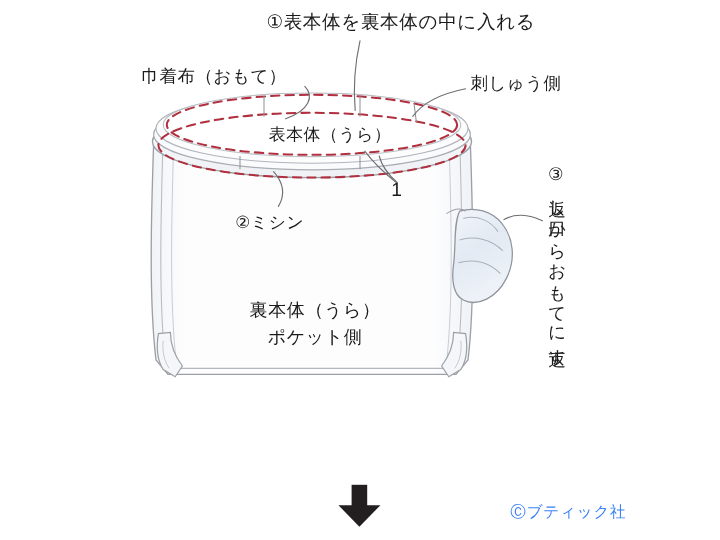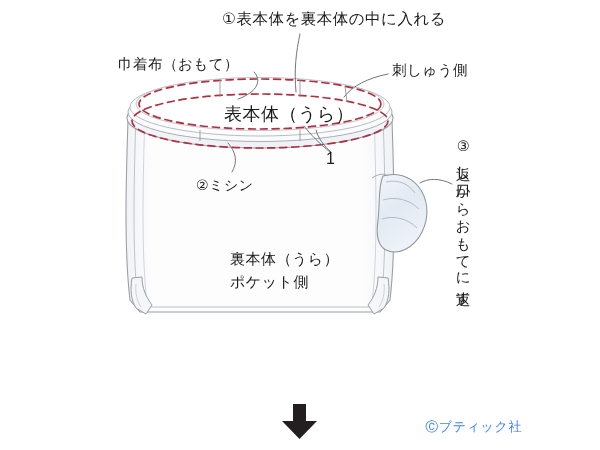--- a/index.html
+++ b/index.html
@@ -38,26 +38,26 @@
     position: absolute;
     white-space: nowrap;
     line-height: 1.18;
     color: #1b1b1b;
     letter-spacing: .5px;
   }
 
   #label-step1      { left: 222px; top: 10px;  font-size: 15.5px; }
   #label-drawstring { left: 118px; top: 56px;  font-size: 14.5px; }
   #label-embroidery { left: 392px; top: 62px;  font-size: 14.5px; }
-  #label-outer-body { left: 224px; top: 104px; font-size: 18px;   }
+  #label-outer-body { left: 224px; top: 104px; font-size: 14px;   }
   #label-step2      { left: 196px; top: 177px; font-size: 14px; }
   #label-seam-allow { left: 326px; top: 150px; font-size: 16px; font-weight: 400; }
   #label-inner-body {
     left: 208px; top: 248px; font-size: 15px;
-    text-align: left; line-height: 1.5; margin-left: 22px;
+    text-align: center; line-height: 1.5;
   }
 
   
   #label-step3 {
     position: absolute;
     left: 455px;
     top: 138px;
     font-size: 14.5px;
     writing-mode: vertical-rl;
     text-orientation: upright;

